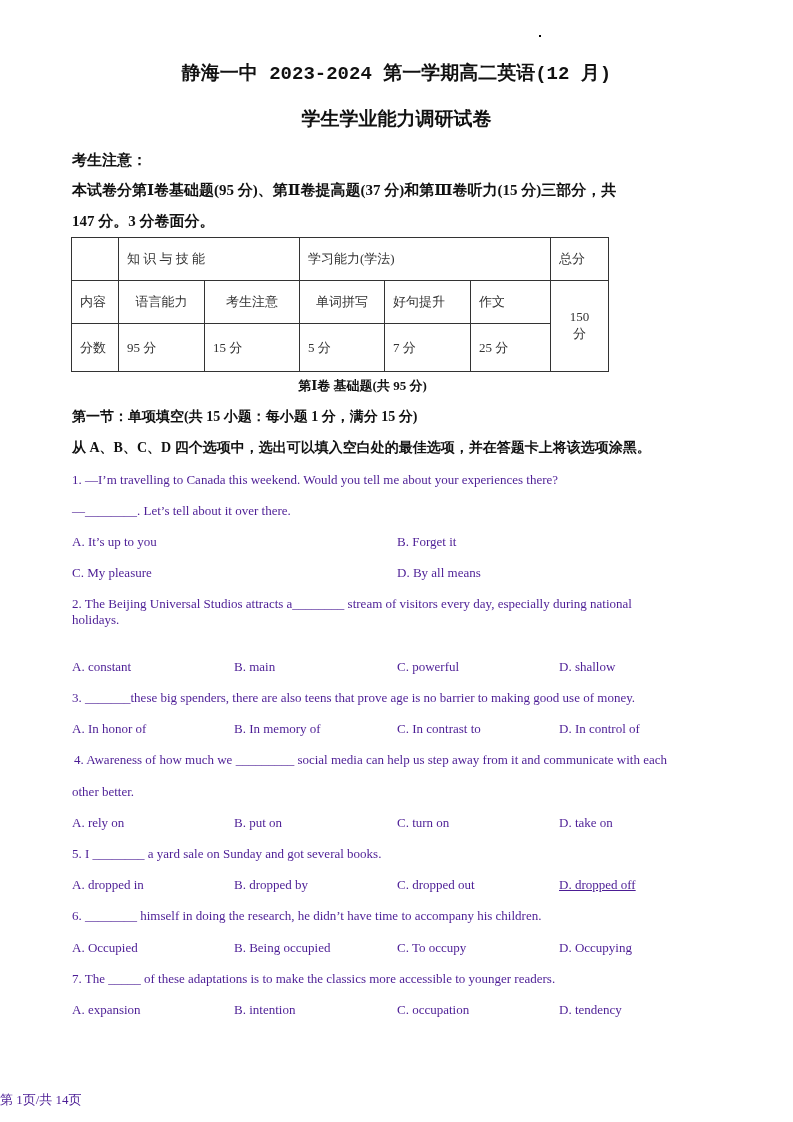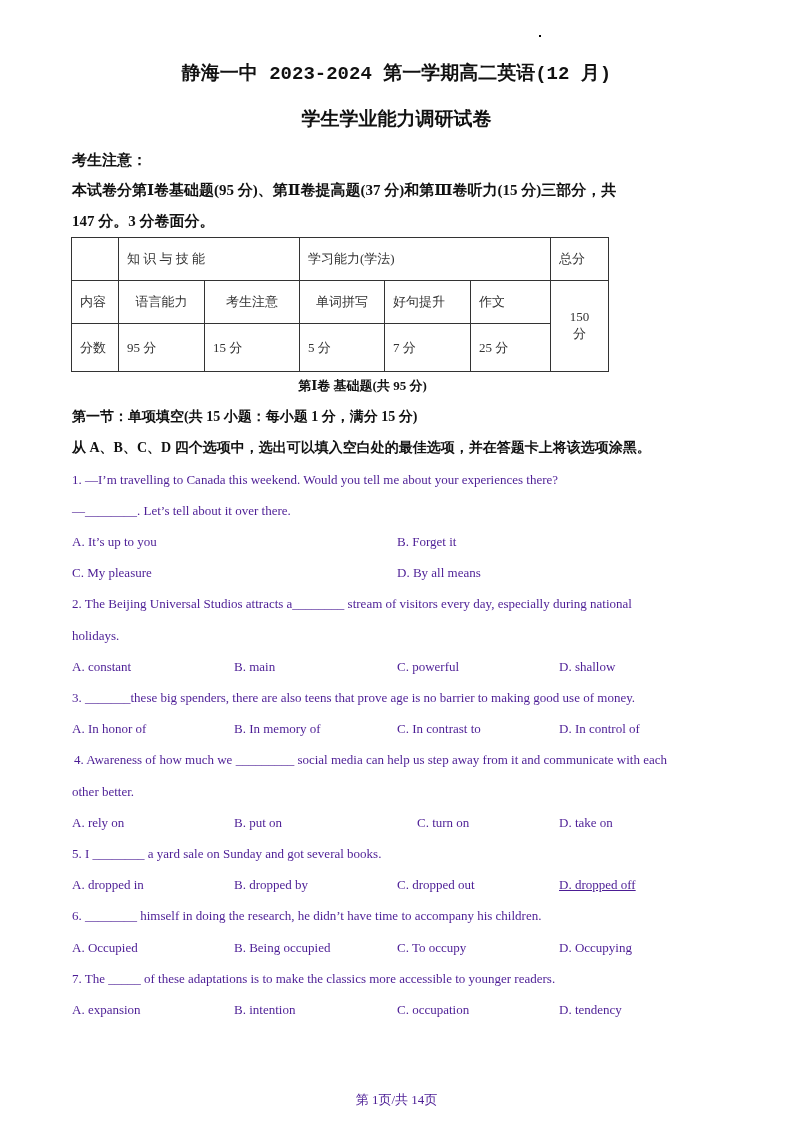--- a/index.html
+++ b/index.html
@@ -69,50 +69,50 @@
 <div class="abs bold" style="left:72px; top:439px; font-size:14px;">从 A、B、C、D 四个选项中，选出可以填入空白处的最佳选项，并在答题卡上将该选项涂黑。</div>
 
 <div class="abs q" style="left:72px; top:472px;">1. —I’m travelling to Canada this weekend. Would you tell me about your experiences there?</div>
 <div class="abs q" style="left:72px; top:503px;">—________. Let’s tell about it over there.</div>
 <div class="abs q" style="left:72px; top:534px;">A. It’s up to you</div>
 <div class="abs q" style="left:397px; top:534px;">B. Forget it</div>
 <div class="abs q" style="left:72px; top:565px;">C. My pleasure</div>
 <div class="abs q" style="left:397px; top:565px;">D. By all means</div>
 
 <div class="abs q" style="left:72px; top:596px;">2. The Beijing Universal Studios attracts a________ stream of visitors every day, especially during national</div>
-<div class="abs q" style="left:72px; top:628px;">holidays.</div>
+<div class="abs q" style="left:72px; top:612px;">holidays.</div>
 <div class="abs q" style="left:72px; top:659px;">A. constant</div>
 <div class="abs q" style="left:234px; top:659px;">B. main</div>
 <div class="abs q" style="left:397px; top:659px;">C. powerful</div>
 <div class="abs q" style="left:559px; top:659px;">D. shallow</div>
 
 <div class="abs q" style="left:72px; top:690px;">3. _______these big spenders, there are also teens that prove age is no barrier to making good use of money.</div>
 <div class="abs q" style="left:72px; top:721px;">A. In honor of</div>
 <div class="abs q" style="left:234px; top:721px;">B. In memory of</div>
 <div class="abs q" style="left:397px; top:721px;">C. In contrast to</div>
 <div class="abs q" style="left:559px; top:721px;">D. In control of</div>
 
 <div class="abs q" style="left:74px; top:752px;">4. Awareness of how much we _________ social media can help us step away from it and communicate with each</div>
 <div class="abs q" style="left:72px; top:784px;">other better.</div>
 <div class="abs q" style="left:72px; top:815px;">A. rely on</div>
 <div class="abs q" style="left:234px; top:815px;">B. put on</div>
-<div class="abs q" style="left:397px; top:815px;margin-left:20px;">C. turn on</div>
+<div class="abs q" style="left:397px; top:815px;">C. turn on</div>
 <div class="abs q" style="left:559px; top:815px;">D. take on</div>
 
 <div class="abs q" style="left:72px; top:846px;">5. I ________ a yard sale on Sunday and got several books.</div>
 <div class="abs q" style="left:72px; top:877px;">A. dropped in</div>
 <div class="abs q" style="left:234px; top:877px;">B. dropped by</div>
 <div class="abs q" style="left:397px; top:877px;">C. dropped out</div>
 <div class="abs q" style="left:559px; top:877px;text-decoration:underline;">D. dropped off</div>
 
 <div class="abs q" style="left:72px; top:908px;">6. ________ himself in doing the research, he didn’t have time to accompany his children.</div>
 <div class="abs q" style="left:72px; top:940px;">A. Occupied</div>
 <div class="abs q" style="left:234px; top:940px;">B. Being occupied</div>
 <div class="abs q" style="left:397px; top:940px;">C. To occupy</div>
 <div class="abs q" style="left:559px; top:940px;">D. Occupying</div>
 
 <div class="abs q" style="left:72px; top:971px;">7. The _____ of these adaptations is to make the classics more accessible to younger readers.</div>
 <div class="abs q" style="left:72px; top:1002px;">A. expansion</div>
 <div class="abs q" style="left:234px; top:1002px;">B. intention</div>
 <div class="abs q" style="left:397px; top:1002px;">C. occupation</div>
 <div class="abs q" style="left:559px; top:1002px;">D. tendency</div>
 
-<div class="abs q" style="left:0; width:793px; text-align:center; top:1091px;">第 1页/共 14页</div>
+<div class="abs q" style="left:0; width:793px; text-align:left; top:1091px;">第 1页/共 14页</div>
 
 </body></html>

